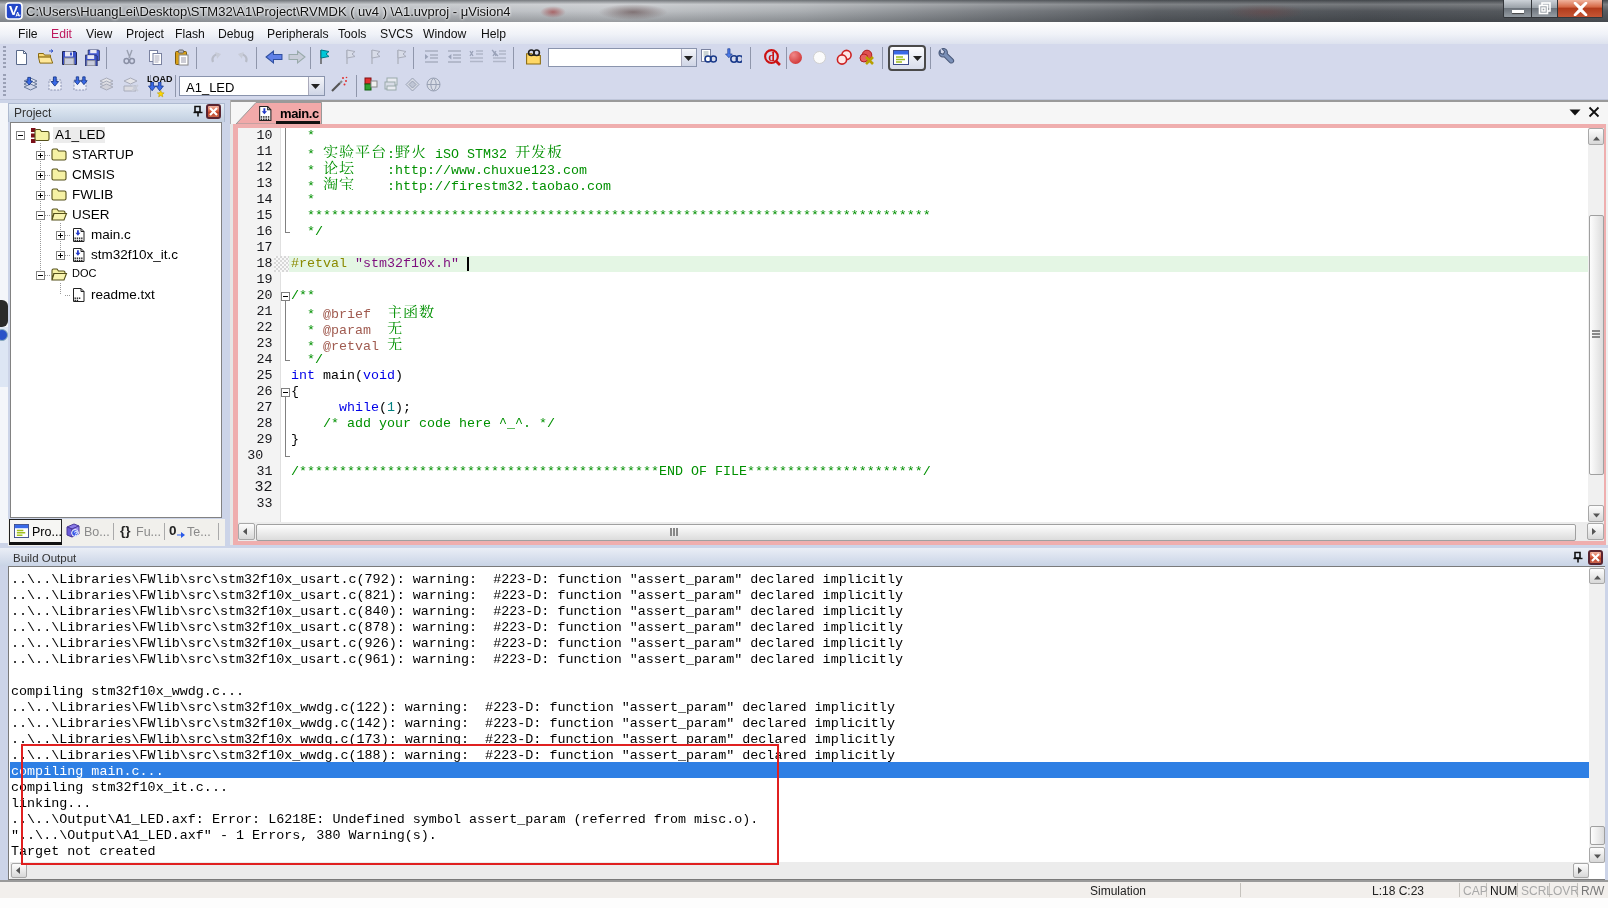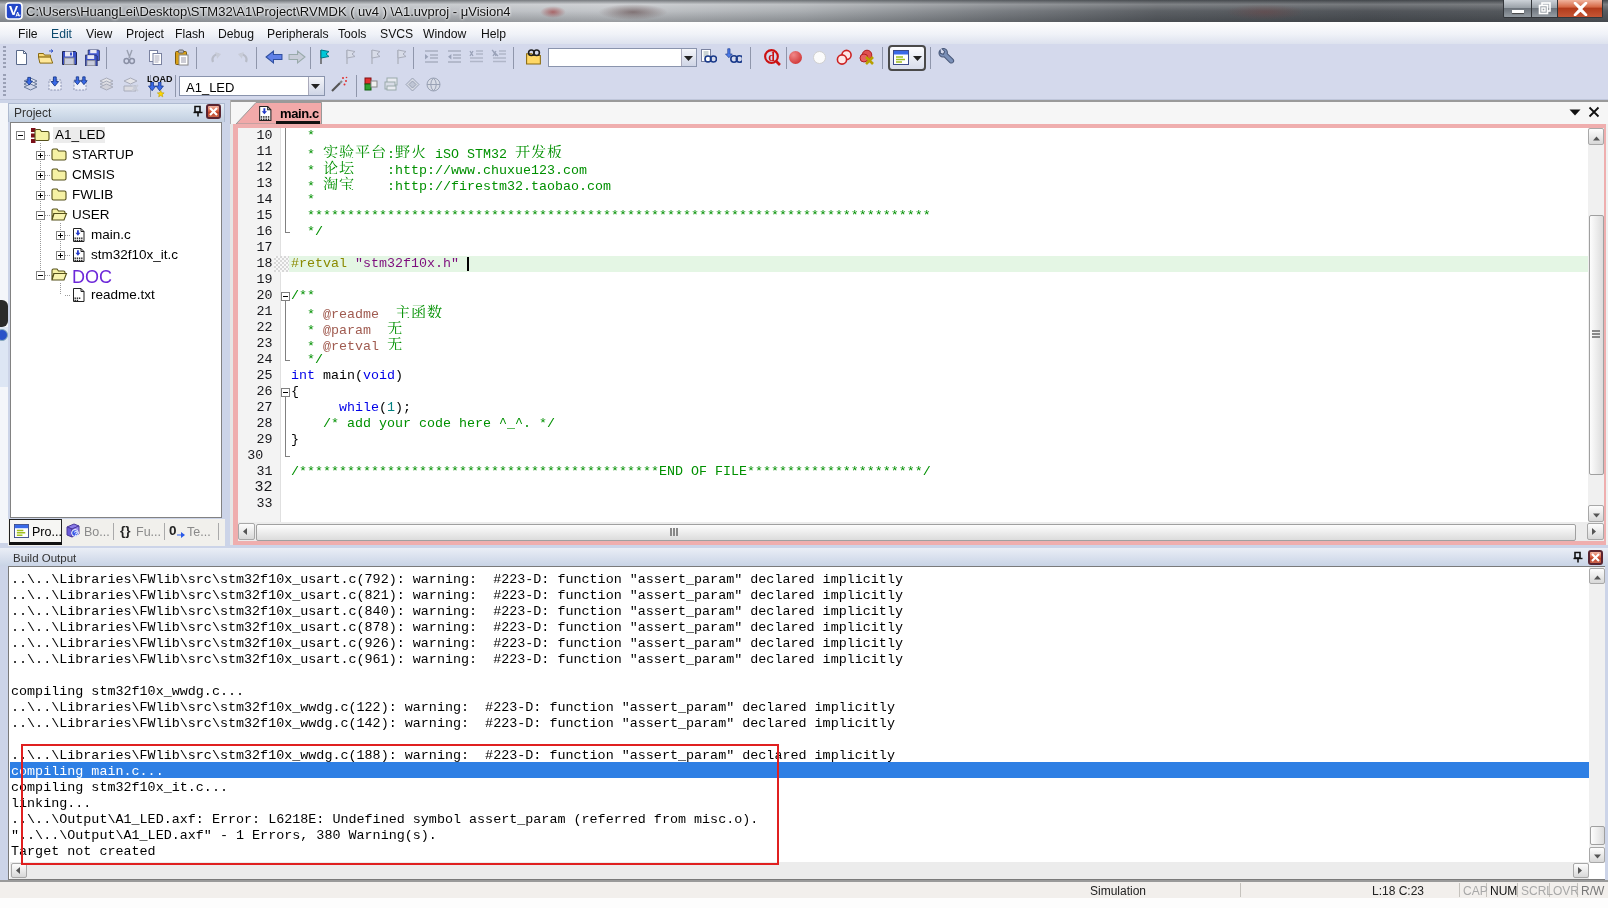--- a/index.html
+++ b/index.html
@@ -32,21 +32,21 @@
         <rect x="4" y="6" width="3" height="3" fill="none" stroke="#fff" stroke-width="1.4"></rect>
       </svg>
     </div>
 <div class="abs" style="left:1557px;top:0;width:46px;height:18px;background:linear-gradient(180deg,#f0b49e 0%,#d66a48 40%,#b33c1c 50%,#c55635 100%);border:1px solid #33363a;border-top:none;border-radius:0 0 2px 2px">
 <svg class="abs" style="left:15px;top:2px" width="15" height="14" viewBox="0 0 15 14">
         <path d="M2 1 L7.5 6 L13 1 M2 13 L7.5 8 L13 13 M2 1 L13 13 M13 1 L2 13" stroke="#fff" stroke-width="2.6" fill="none" stroke-linecap="round"></path>
       </svg>
 </div>
 <div class="abs" style="left:0;top:22px;width:1608px;height:22px;background:linear-gradient(180deg,#fefefe 0%,#f0f2f8 55%,#dde2ee 100%)"></div>
 <div class="abs" style="left:18px;top:27px;font-size:12.2px;color:#111">File</div>
-<div class="abs" style="left:51px;top:27px;font-size:12.2px;color:#0c4a6e">Edit</div>
+<div class="abs" style="left:51px;top:27px;font-size:12.2px;color:#be185d">Edit</div>
 <div class="abs" style="left:86px;top:27px;font-size:12.2px;color:#111">View</div>
 <div class="abs" style="left:126px;top:27px;font-size:12.2px;color:#111">Project</div>
 <div class="abs" style="left:175px;top:27px;font-size:12.2px;color:#111">Flash</div>
 <div class="abs" style="left:218px;top:27px;font-size:12.2px;color:#111">Debug</div>
 <div class="abs" style="left:267px;top:27px;font-size:12.2px;color:#111">Peripherals</div>
 <div class="abs" style="left:338px;top:27px;font-size:12.2px;color:#111">Tools</div>
 <div class="abs" style="left:380px;top:27px;font-size:12.2px;color:#111">SVCS</div>
 <div class="abs" style="left:423px;top:27px;font-size:12.2px;color:#111">Window</div>
 <div class="abs" style="left:481px;top:27px;font-size:12.2px;color:#111">Help</div>
 <div class="abs" style="left:0;top:44px;width:1608px;height:56px;background:#d4d9ec"></div>
@@ -418,21 +418,21 @@
         <rect x="4.7" y="11.7" width="1.4" height="1.4"></rect>
       </g>
     </svg>
 <div class="abs" style="left:55px;top:127px;font-size:13.5px;color:#000">A1_LED</div>
 <div class="abs" style="left:72px;top:147px;font-size:13.5px;color:#000">STARTUP</div>
 <div class="abs" style="left:72px;top:167px;font-size:13.5px;color:#000">CMSIS</div>
 <div class="abs" style="left:72px;top:187px;font-size:13.5px;color:#000">FWLIB</div>
 <div class="abs" style="left:72px;top:207px;font-size:13.5px;color:#000">USER</div>
 <div class="abs" style="left:91px;top:227px;font-size:13.5px;color:#000">main.c</div>
 <div class="abs" style="left:91px;top:247px;font-size:13.5px;color:#000">stm32f10x_it.c</div>
-<div class="abs" style="left:72px;top:267px;font-size:18px;color:#6d28d9">DOC</div>
+<div class="abs" style="left:72px;top:267px;font-size:11px;color:#000000">DOC</div>
 <div class="abs" style="left:91px;top:287px;font-size:13.5px;color:#000">readme.txt</div>
 <div class="abs" style="left:8px;top:519px;width:217px;height:27px;background:#f1f0ec"></div>
 <div class="abs" style="left:9px;top:519px;width:53px;height:25px;background:#f6f6f4;border:1px solid #222;border-bottom:none"></div>
 <div class="abs" style="left:9px;top:542px;width:53px;height:2.5px;background:#111"></div>
 <svg class="abs" style="left:14px;top:524px" width="15" height="14" viewBox="0 0 16 15">
       <rect x="0.5" y="0.5" width="15" height="14" fill="#fff" stroke="#3a4a8a"></rect>
       <rect x="1" y="1" width="14" height="3.5" fill="#3a6ae8"></rect>
       <g stroke="#a0c020" stroke-width="1.6">
         <path d="M3 7 h7 M3 9.5 h9 M3 12 h6"></path>
       </g>
@@ -561,21 +561,21 @@
 <div class="mono abs" style="left:291px;top:176px;font-size:13.33px;line-height:16px;height:16px"><span style="color:#009000">  * </span><svg style="width:15.2px;height:13.9px;margin-right:0.8px" viewBox="0 0 1000 880" preserveAspectRatio="none">
         <path d="M45 272 36 281C76 307 124 357 136 399C207 441 249 301 45 272ZM114 48 105 57C146 87 198 142 214 187C285 229 328 87 114 48ZM98 674C87 674 54 674 54 674V697C75 699 89 702 102 710C125 725 131 804 118 907C119 938 128 957 146 957C178 957 195 931 197 890C201 806 174 759 173 714C173 689 179 657 188 623C203 571 293 312 338 172L320 167C138 616 138 616 122 652C112 673 109 674 98 674ZM534 274 444 242C417 334 374 425 333 482L348 492C379 466 409 432 437 393H514V507H284L292 537H514V744H403V615C426 611 436 603 438 589L345 578V738C332 744 319 753 312 760L386 805L411 773H686V827H698C719 827 744 814 744 807V615C768 612 777 603 779 590L686 580V744H574V537H798C811 537 821 532 824 521C792 490 743 450 743 450L699 507H574V393H745C759 393 768 388 771 377C740 347 690 306 690 306L645 363H457C471 340 484 317 496 292C517 293 530 285 534 274ZM544 75 445 41C419 142 358 289 285 386L296 398C349 351 396 290 433 229H854C848 581 838 821 803 857C792 868 785 871 763 871C741 871 666 864 619 859L618 878C660 885 705 895 721 907C736 918 740 937 740 958C788 958 829 942 855 907C900 850 912 615 917 237C939 235 952 229 959 222L882 155L842 199H451C474 160 492 122 506 89C530 91 539 86 544 75Z" fill="#009000"></path>
       </svg><svg style="width:15.2px;height:13.9px;margin-right:0.8px" viewBox="0 0 1000 880" preserveAspectRatio="none">
         <path d="M437 41 427 48C463 79 498 134 504 179C573 230 636 86 437 41ZM626 678 616 687C662 719 715 779 728 829C801 876 850 726 626 678ZM169 147 152 148C157 212 118 269 78 290C56 303 42 324 50 347C62 373 100 374 126 356C156 336 183 294 183 229H837C826 263 810 306 798 333L810 340C846 315 895 273 920 241C940 239 951 238 959 232L879 155L835 199H180C178 183 175 165 169 147ZM871 825 822 885H533V639H802C816 639 824 634 827 623C795 592 742 552 742 552L696 609H533V417H838C852 417 861 412 864 401C833 372 781 334 781 334L737 388H150L158 417H467V609H178L186 639H467V885H51L60 915H934C948 915 957 910 960 899C926 867 871 825 871 825Z" fill="#009000"></path>
       </svg><span style="color:#009000">    :http://firestm32.taobao.com</span></div>
 <div class="mono abs" style="left:291px;top:192px;font-size:13.33px;line-height:16px;height:16px"><span style="color:#009000">  *</span></div>
 <div class="mono abs" style="left:291px;top:208px;font-size:13.33px;line-height:16px;height:16px"><span style="color:#009000">  ******************************************************************************</span></div>
 <div class="mono abs" style="left:291px;top:224px;font-size:13.33px;line-height:16px;height:16px"><span style="color:#009000">  */</span></div>
 <div class="mono abs" style="left:291px;top:256px;font-size:13.33px;line-height:16px;height:16px"><span style="color:#8a8a00">#retval</span><span style="color:#000"> </span><span style="color:#7d0d7d">"stm32f10x.h"</span></div>
 <div class="mono abs" style="left:291px;top:288px;font-size:13.33px;line-height:16px;height:16px"><span style="color:#009000">/**</span></div>
-<div class="mono abs" style="left:291px;top:304px;font-size:13.33px;line-height:16px;height:16px"><span style="color:#009000">  * </span><span style="color:#a05b50">@readme</span><span style="color:#000">  </span><svg style="width:15.2px;height:13.9px;margin-right:0.8px" viewBox="0 0 1000 880" preserveAspectRatio="none">
+<div class="mono abs" style="left:291px;top:304px;font-size:13.33px;line-height:16px;height:16px"><span style="color:#009000">  * </span><span style="color:#a05b50">@brief</span><span style="color:#000">  </span><svg style="width:15.2px;height:13.9px;margin-right:0.8px" viewBox="0 0 1000 880" preserveAspectRatio="none">
         <path d="M352 43 342 53C412 92 501 168 532 230C616 271 642 99 352 43ZM42 886 51 915H934C949 915 958 910 961 900C924 866 865 821 865 821L813 886H533V591H844C859 591 869 586 871 576C836 543 779 500 779 500L729 562H533V305H889C902 305 912 300 915 289C879 255 820 211 820 211L769 275H109L118 305H465V562H151L159 591H465V886Z" fill="#009000"></path>
       </svg><svg style="width:15.2px;height:13.9px;margin-right:0.8px" viewBox="0 0 1000 880" preserveAspectRatio="none">
         <path d="M251 305 241 314C289 347 353 407 375 456C444 493 479 354 251 305ZM927 256 825 245V853H174V283C200 281 210 272 212 257L109 247V845C95 851 80 860 72 869L155 919L182 882H825V958H838C864 958 891 943 891 934V284C917 280 925 270 927 256ZM202 612 262 681C270 676 276 666 276 654C360 593 426 540 476 500V711C476 726 471 731 453 731C434 731 333 724 333 724V739C377 744 401 752 416 762C429 772 435 787 438 805C526 796 537 765 537 714V506C603 555 680 627 708 683C781 722 807 576 537 482V472C603 438 695 387 746 354C766 360 776 358 781 349L700 292C660 334 591 402 537 450V279C561 276 570 268 573 254H571C671 218 776 167 849 125C873 125 886 123 895 116L817 45L770 88H119L128 118H744C690 160 611 212 538 250L476 243V476C362 535 251 592 202 612Z" fill="#009000"></path>
       </svg><svg style="width:15.2px;height:13.9px;margin-right:0.8px" viewBox="0 0 1000 880" preserveAspectRatio="none">
         <path d="M506 107 418 72C399 127 375 187 357 224L373 234C403 205 440 162 470 123C490 125 502 117 506 107ZM99 83 87 90C117 122 149 177 154 220C210 265 266 149 99 83ZM290 532C319 535 328 526 332 515L238 484C229 508 211 545 191 585H42L51 615H175C149 663 121 712 100 740C158 752 232 776 296 807C237 865 157 909 52 941L58 957C181 931 272 888 339 830C371 849 398 869 417 891C469 908 489 840 383 785C423 739 452 684 474 621C496 621 506 618 514 609L447 548L408 585H262ZM409 615C392 671 368 721 334 764C293 750 240 737 173 730C196 696 222 654 245 615ZM731 68 624 44C602 222 551 403 490 525L505 534C538 494 567 446 593 393C612 506 641 610 686 701C626 796 538 876 413 943L422 957C552 904 647 837 715 755C763 835 825 904 908 958C918 928 941 914 970 910L973 900C879 852 807 787 751 708C826 596 862 460 880 298H948C962 298 971 293 974 282C941 251 889 209 889 209L841 268H645C665 212 681 152 695 91C717 90 728 81 731 68ZM634 298H806C794 432 768 550 715 651C666 565 632 466 609 358ZM475 196 433 249H317V79C342 75 351 66 353 52L255 42V250L47 249L55 279H225C182 360 115 435 35 491L45 507C129 465 201 412 255 347V489H268C290 489 317 475 317 466V316C364 355 418 412 437 457C504 495 540 363 317 295V279H526C540 279 550 274 552 263C523 234 475 196 475 196Z" fill="#009000"></path>
       </svg></div>
 <div class="mono abs" style="left:291px;top:320px;font-size:13.33px;line-height:16px;height:16px"><span style="color:#009000">  * </span><span style="color:#a05b50">@param</span><span style="color:#000">  </span><svg style="width:15.2px;height:13.9px;margin-right:0.8px" viewBox="0 0 1000 880" preserveAspectRatio="none">
         <path d="M864 343 812 408H481C492 328 494 243 497 155H864C878 155 887 150 890 139C855 106 798 62 798 62L748 125H111L119 155H424C423 242 422 327 412 408H48L57 437H408C379 630 295 802 37 942L50 960C347 824 443 646 477 437H533V847C533 902 552 919 636 919H753C922 919 956 908 956 876C956 862 950 854 926 846L924 693H911C899 760 886 823 879 840C874 850 869 853 857 855C841 857 804 857 755 857H647C603 857 598 851 598 833V437H931C945 437 955 432 957 421C922 388 864 343 864 343Z" fill="#009000"></path>
       </svg></div>
 <div class="mono abs" style="left:291px;top:336px;font-size:13.33px;line-height:16px;height:16px"><span style="color:#009000">  * </span><span style="color:#a05b50">@retval</span><span style="color:#000"> </span><svg style="width:15.2px;height:13.9px;margin-right:0.8px" viewBox="0 0 1000 880" preserveAspectRatio="none">
@@ -625,20 +625,21 @@
 <div class="abs" style="left:8px;top:566px;width:1597px;height:314px;background:#fff;border:1px solid #7a7a7a;border-right:none"></div>
 <div class="mono abs" style="left:11px;top:571.5px;font-size:13.4px;line-height:16px;color:#000">..\..\Libraries\FWlib\src\stm32f10x_usart.c(792): warning:  #223-D: function "assert_param" declared implicitly</div>
 <div class="mono abs" style="left:11px;top:587.5px;font-size:13.4px;line-height:16px;color:#000">..\..\Libraries\FWlib\src\stm32f10x_usart.c(821): warning:  #223-D: function "assert_param" declared implicitly</div>
 <div class="mono abs" style="left:11px;top:603.5px;font-size:13.4px;line-height:16px;color:#000">..\..\Libraries\FWlib\src\stm32f10x_usart.c(840): warning:  #223-D: function "assert_param" declared implicitly</div>
 <div class="mono abs" style="left:11px;top:619.5px;font-size:13.4px;line-height:16px;color:#000">..\..\Libraries\FWlib\src\stm32f10x_usart.c(878): warning:  #223-D: function "assert_param" declared implicitly</div>
 <div class="mono abs" style="left:11px;top:635.5px;font-size:13.4px;line-height:16px;color:#000">..\..\Libraries\FWlib\src\stm32f10x_usart.c(926): warning:  #223-D: function "assert_param" declared implicitly</div>
 <div class="mono abs" style="left:11px;top:651.5px;font-size:13.4px;line-height:16px;color:#000">..\..\Libraries\FWlib\src\stm32f10x_usart.c(961): warning:  #223-D: function "assert_param" declared implicitly</div>
 <div class="mono abs" style="left:11px;top:683.5px;font-size:13.4px;line-height:16px;color:#000">compiling stm32f10x_wwdg.c...</div>
 <div class="mono abs" style="left:11px;top:699.5px;font-size:13.4px;line-height:16px;color:#000">..\..\Libraries\FWlib\src\stm32f10x_wwdg.c(122): warning:  #223-D: function "assert_param" declared implicitly</div>
 <div class="mono abs" style="left:11px;top:715.5px;font-size:13.4px;line-height:16px;color:#000">..\..\Libraries\FWlib\src\stm32f10x_wwdg.c(142): warning:  #223-D: function "assert_param" declared implicitly</div>
+<div class="mono abs" style="left:11px;top:731.5px;font-size:13.4px;line-height:16px;color:#000">..\..\Libraries\FWlib\src\stm32f10x_wwdg.c(173): warning:  #223-D: function "assert_param" declared implicitly</div>
 <div class="mono abs" style="left:11px;top:747.5px;font-size:13.4px;line-height:16px;color:#000">..\..\Libraries\FWlib\src\stm32f10x_wwdg.c(188): warning:  #223-D: function "assert_param" declared implicitly</div>
 <div class="abs" style="left:10px;top:762.0px;width:1579px;height:16px;background:#2e7fe4"></div>
 <div class="mono abs" style="left:11px;top:763.5px;font-size:13.4px;line-height:16px;color:#fff">compiling main.c...</div>
 <div class="mono abs" style="left:11px;top:779.5px;font-size:13.4px;line-height:16px;color:#000">compiling stm32f10x_it.c...</div>
 <div class="mono abs" style="left:11px;top:795.5px;font-size:13.4px;line-height:16px;color:#000">linking...</div>
 <div class="mono abs" style="left:11px;top:811.5px;font-size:13.4px;line-height:16px;color:#000">..\..\Output\A1_LED.axf: Error: L6218E: Undefined symbol assert_param (referred from misc.o).</div>
 <div class="mono abs" style="left:11px;top:827.5px;font-size:13.4px;line-height:16px;color:#000">"..\..\Output\A1_LED.axf" - 1 Errors, 380 Warning(s).</div>
 <div class="mono abs" style="left:11px;top:843.5px;font-size:13.4px;line-height:16px;color:#000">Target not created</div>
 <div class="abs" style="left:1589px;top:567px;width:16px;height:296px;background:#f0f0f0"></div>
 <div class="abs" style="left:1589px;top:568px;width:16px;height:16px;background:linear-gradient(180deg,#fdfdfd,#d8d8d8);border:1px solid #a8a8a8;border-radius:2px"></div>

